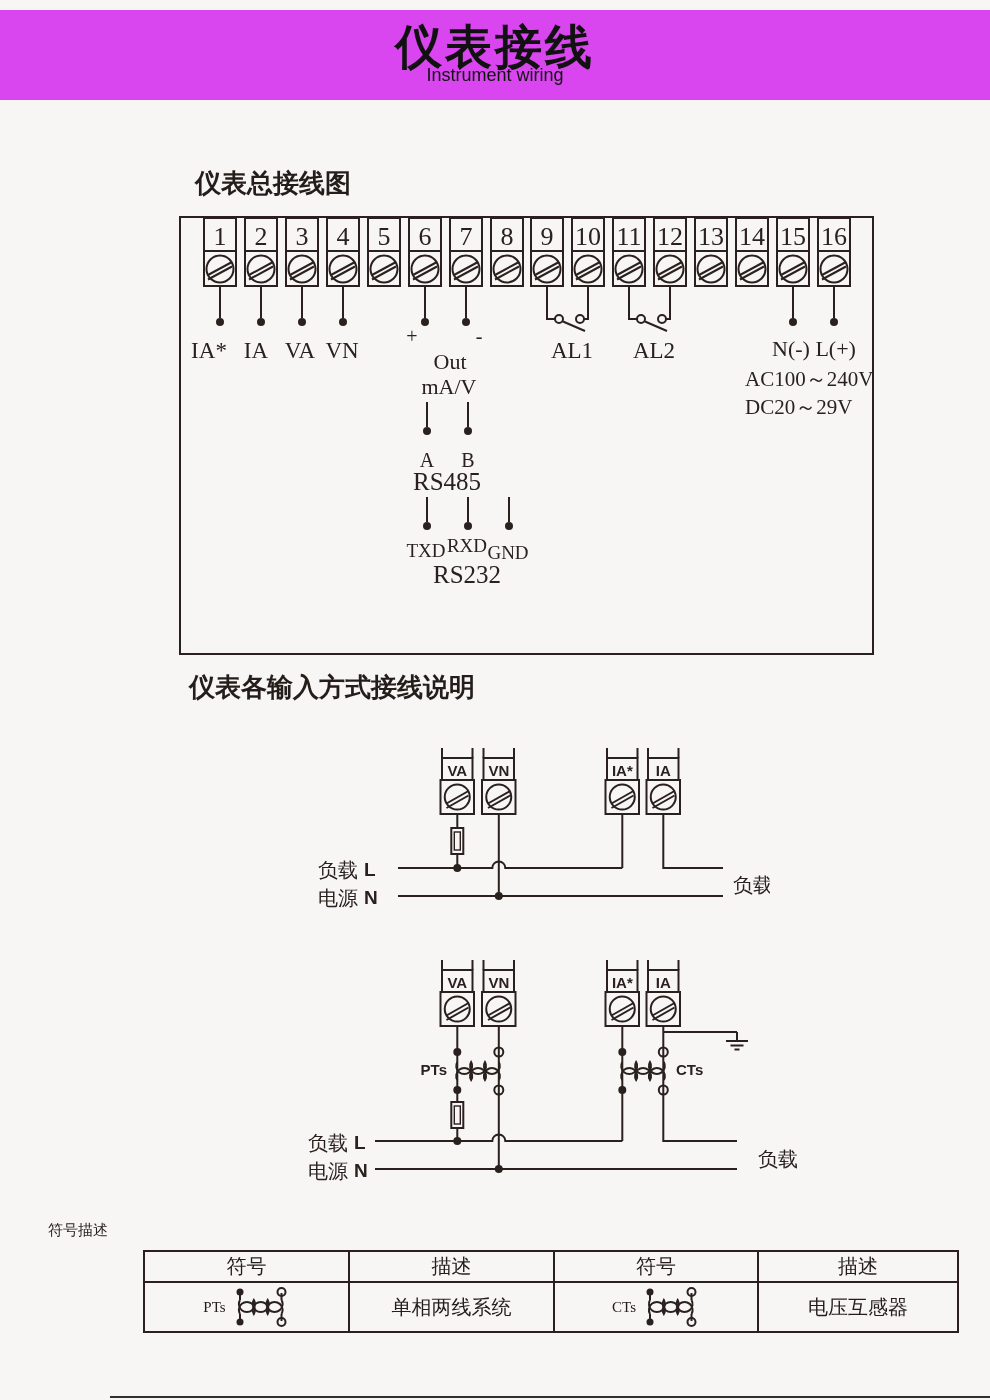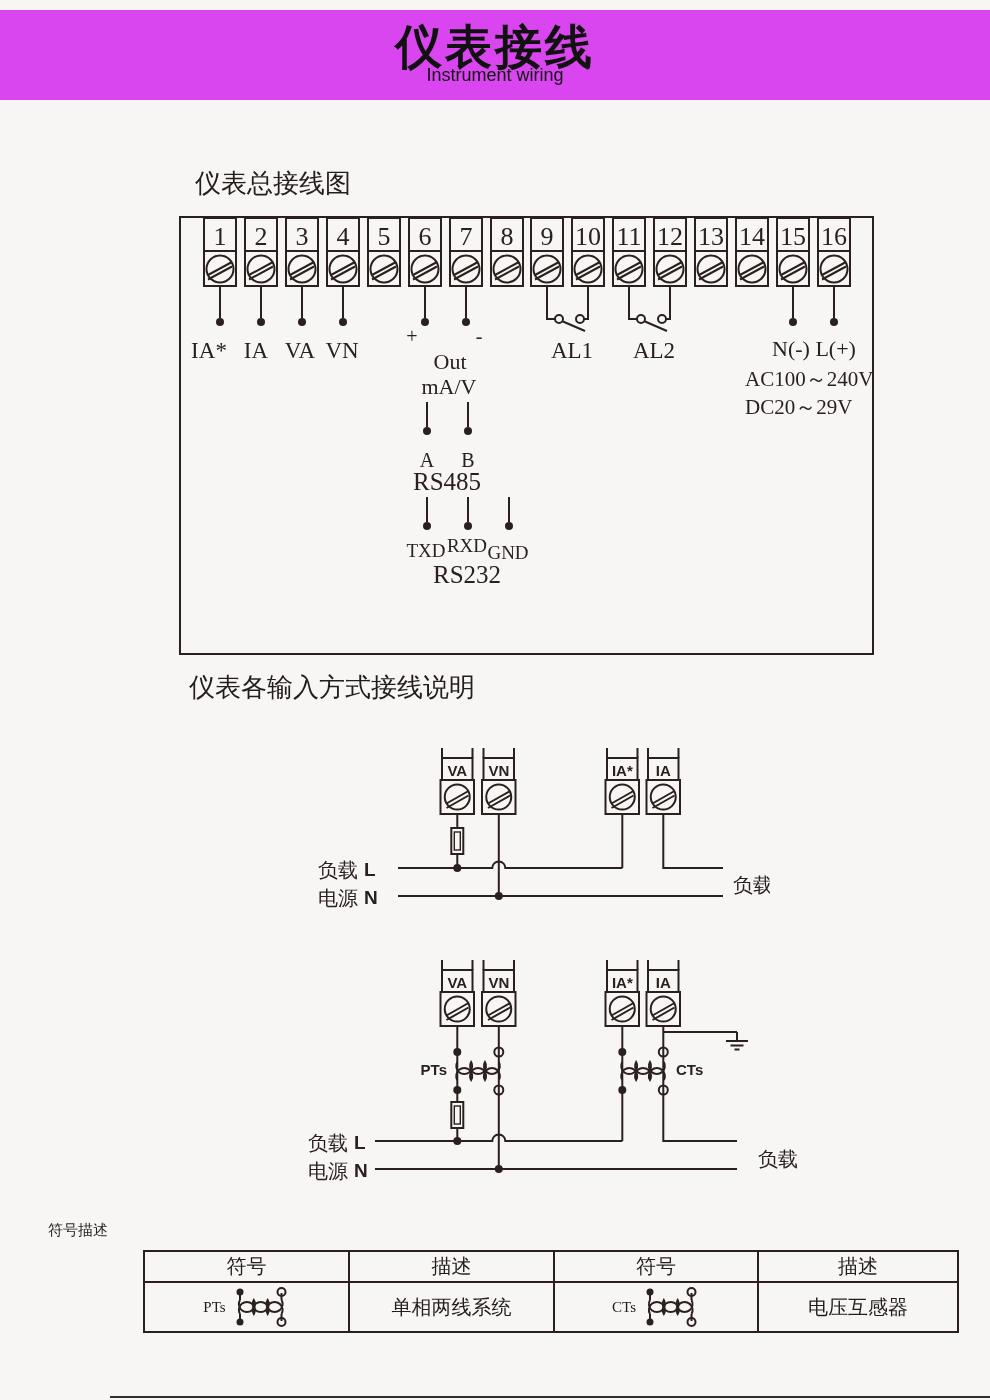--- a/index.html
+++ b/index.html
@@ -2,21 +2,21 @@
 <html><head>
 <meta charset="utf-8">
 <style>
   html,body{margin:0;padding:0;background:#e8e8e8;}
   .page{position:relative;width:990px;height:1400px;background:#f7f6f5;overflow:hidden;
         font-family:"Liberation Serif",serif;color:#241d1a;}
   .band{position:absolute;left:0;top:10px;width:990px;height:90px;background:#d946ef;text-align:center;}
   .band .t{font-family:"Liberation Sans",sans-serif;font-weight:bold;font-size:47px;line-height:1;
            letter-spacing:3px;margin-top:13px;color:#111;}
   .band .s{font-family:"Liberation Sans",sans-serif;font-size:18px;margin-top:-5px;color:#111;}
-  .hd{position:absolute;white-space:nowrap;font-size:26px;}
+  .hd{position:absolute;white-space:nowrap;font-size:26px;font-weight:bold;}
   .cap{position:absolute;font-size:15px;}
   svg{position:absolute;}
   svg .ln{stroke:#2a211e;stroke-width:2;fill:none;}
   svg text{font-family:"Liberation Serif",serif;fill:#2a211e;stroke:none;}
   svg text.bs{font-family:"Liberation Sans",sans-serif;font-weight:bold;}
   .symtab{position:absolute;left:143px;top:1250px;border-collapse:collapse;table-layout:fixed;}
   .symtab td,.symtab th{border:2px solid #2a211e;text-align:center;vertical-align:middle;
         font-size:20px;font-weight:normal;padding:1px;}
   .symtab th{height:26px;}
   .symcell{display:inline-flex;align-items:center;gap:6px;}

